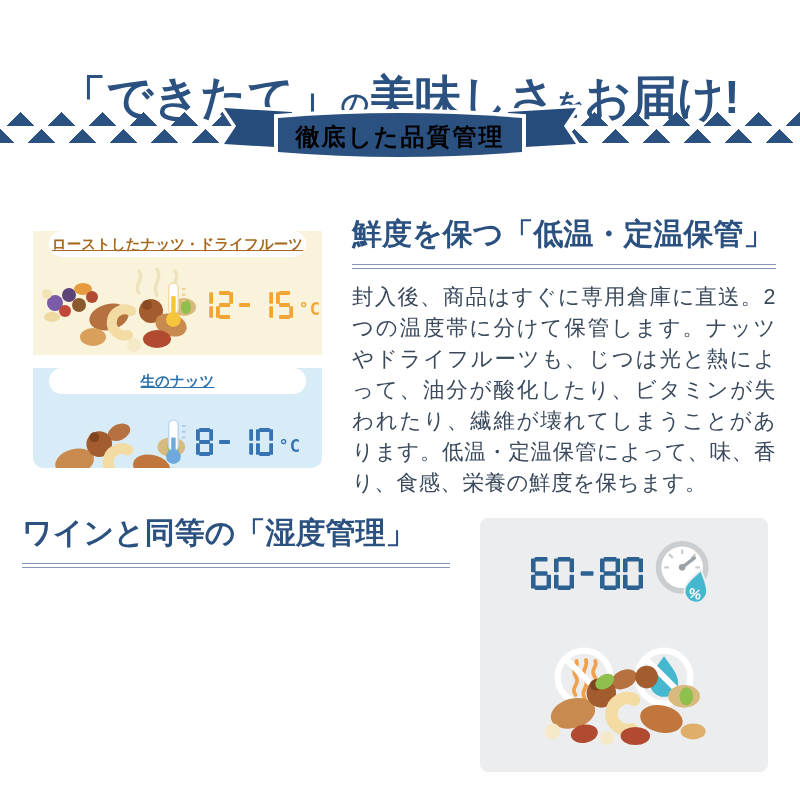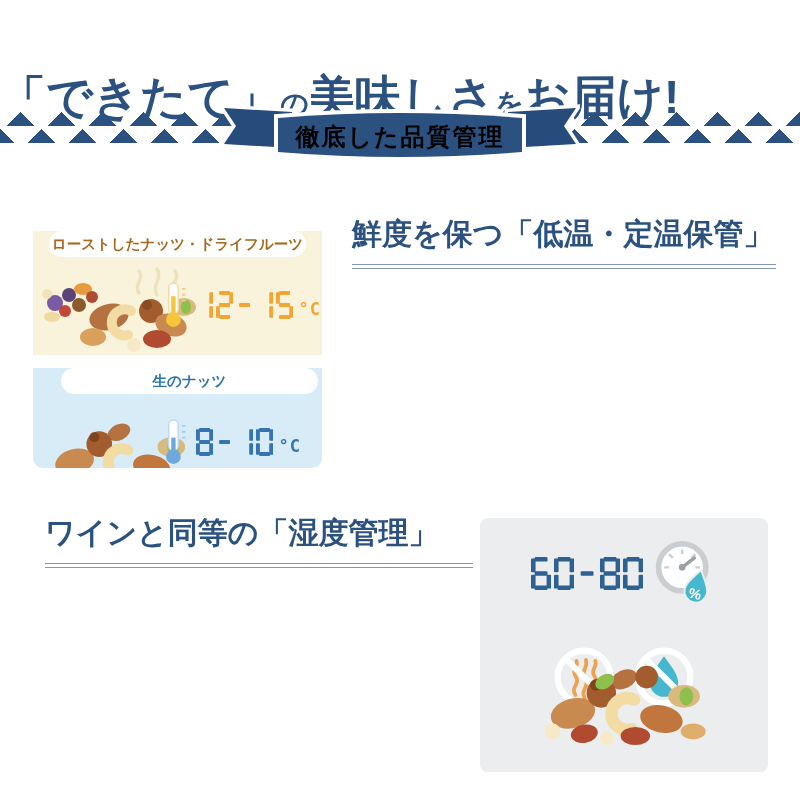--- a/index.html
+++ b/index.html
@@ -1,64 +1,64 @@
 <!DOCTYPE html>
 <html><head>
 <meta charset="utf-8">
 <style>
   html,body{margin:0;padding:0;background:#fff;}
   .page{position:relative;width:800px;height:800px;background:#ffffff;overflow:hidden;
         font-family:"Liberation Sans","DejaVu Sans",sans-serif;}
 
   
-  .title{position:absolute;top:46px;left:0;width:800px;
+  .title{position:absolute;top:46px;left:0;width:800px;text-align:center;
          color:#2B5180;font-weight:bold;white-space:nowrap;}
   .title .tl{font-size:46px;letter-spacing:0px;}
   .title .ts{font-size:28px;}
 
   .tri-row{position:absolute;left:0;width:800px;height:14px;
            background-image:conic-gradient(from 135deg at 50% 0,#2B5180 0 90deg,transparent 90deg 360deg);
            background-size:41px 14px;background-repeat:repeat-x;}
   .tri-row.r1{top:112px;}
   .tri-row.r2{top:129px;background-position-x:-20px;}
 
   .ribbon{position:absolute;left:220px;top:104px;width:360px;height:62px;}
   .ribbon svg{position:absolute;inset:0;}
   .ribbon-text{position:absolute;left:58px;right:58px;top:10px;height:44px;line-height:46px;
                text-align:center;color:#000000;font-size:24px;font-weight:bold;letter-spacing:2px;}
 
   
   .temp-cards{position:absolute;left:33px;top:218px;width:289px;height:250px;
               border-radius:10px;overflow:hidden;}
   .temp-half{position:relative;width:100%;}
   .temp-half.cream{height:124px;background:#FAF3DB;}
-  .temp-half.blue{height:126px;background:#D8ECF7;padding-left:12px;}
+  .temp-half.blue{height:126px;background:#D8ECF7;}
   .pill{margin:13px 16px 14px;height:26px;border-radius:13px;background:#fff;
-        text-align:center;line-height:26px;font-size:14.5px;font-weight:bold;white-space:nowrap;}
+        text-align:center;line-height:26px;font-size:14.5px;font-weight:bold;white-space:nowrap;text-decoration:underline;}
   .pill.orange{color:#A5681E;}
   .pill.bluetxt{color:#2B72AE;}
   .nuts-a{position:absolute;left:6px;top:30px;}
   .nuts-b{position:absolute;left:12px;top:44px;}
   .temp-row{position:absolute;left:132px;top:46px;height:56px;display:flex;align-items:center;}
   .temp-row .thermo{margin-right:7px;}
   .temp-display{display:flex;align-items:center;font-weight:bold;}
   .temp-display.orange{color:#F2A532;}
   .temp-display.bluedg{color:#3573B2;}
   .seg{display:inline-flex;align-items:center;font-size:28px;}
   .segch{height:1em;width:auto;margin:0 1.5px;display:block;}
   .unit{font-family:"DejaVu Sans Mono","Liberation Mono",monospace;font-weight:bold;
         font-size:17px;margin-left:4px;position:relative;top:4px;letter-spacing:1px;}
 
   
   .col-head{margin:0;color:#2B5180;font-size:30px;font-weight:bold;line-height:1.3;white-space:nowrap;}
   .rule{height:3px;border-top:1px solid #8495B5;border-bottom:1px solid #8495B5;margin-top:11px;}
   .body-text{margin:13px 0 0;color:#3A4A5C;font-size:21.5px;line-height:31px;
              letter-spacing:.5px;text-align:justify;}
   .sec1-text{position:absolute;left:352px;top:214px;width:424px;}
-  .sec2-text{position:absolute;left:45px;top:513px;width:428px;}
+  .sec2-text{position:absolute;left:22px;top:513px;width:428px;}
 
   
   .humidity-card{position:absolute;left:480px;top:518px;width:288px;height:254px;
                  background:#ECEDEE;border-radius:8px;overflow:hidden;}
   .range-row{display:flex;justify-content:center;align-items:center;margin-top:22px;height:66px;}
   .range-row .seg{font-size:33px;color:#2D6191;}
   .range-row .gauge{margin-left:6px;}
   .labels-row{display:flex;justify-content:center;gap:26px;margin-top:8px;
               font-size:28px;font-weight:bold;}
   .dry-label{color:#F2A93B;}
@@ -212,20 +212,21 @@
             </span>
           <span class="unit">°C</span>
         </div>
       </div>
     </div>
   </div>
 
   <div class="sec1-text">
     <h2 class="col-head">鮮度を保つ「低温・定温保管」</h2>
     <div class="rule"></div>
+    <p class="body-text">封入後、商品はすぐに専用倉庫に直送。2つの温度帯に分けて保管します。ナッツやドライフルーツも、じつは光と熱によって、油分が酸化したり、ビタミンが失われたり、繊維が壊れてしまうことがあります。低温・定温保管によって、味、香り、食感、栄養の鮮度を保ちます。</p>
   </div>
 
   <div class="sec2-text">
     <h2 class="col-head">ワインと同等の「湿度管理」</h2>
     <div class="rule"></div>
   </div>
 
   <div class="humidity-card">
     <div class="range-row">
       <span class="seg">

